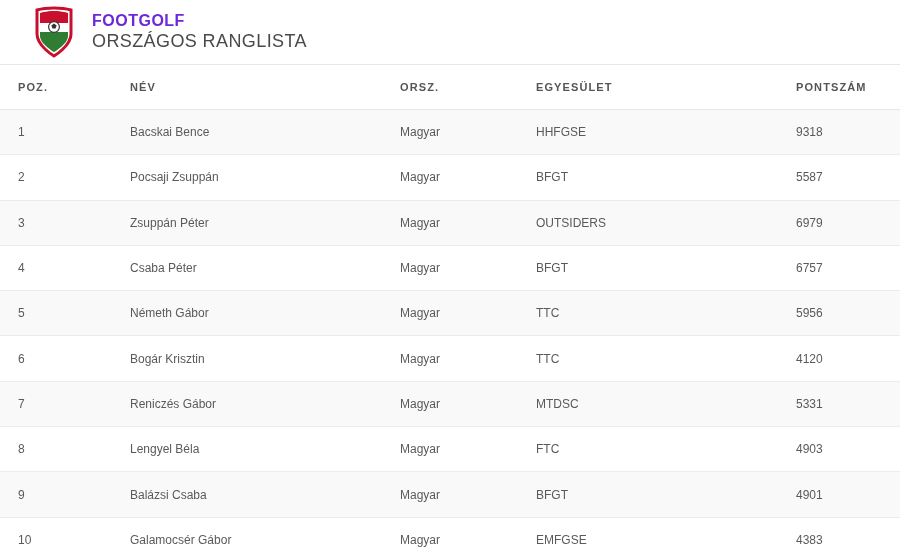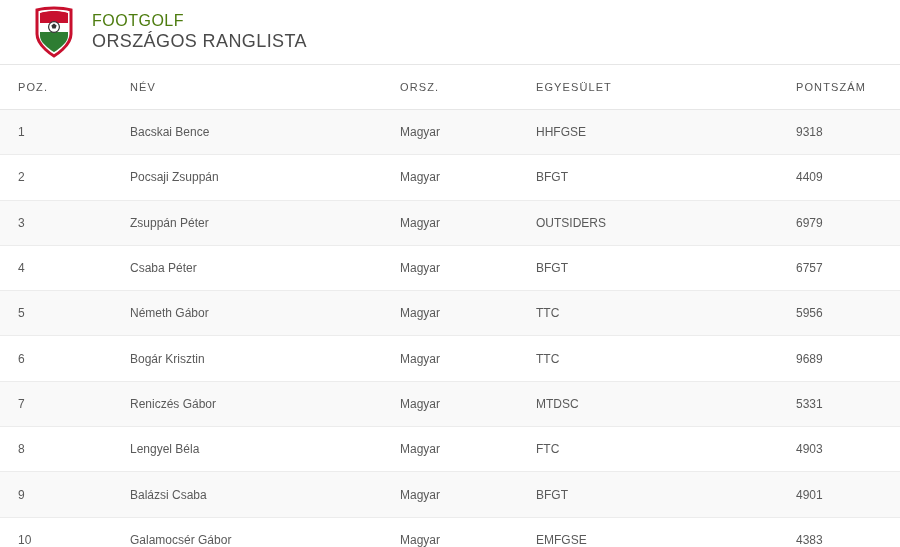--- a/index.html
+++ b/index.html
@@ -38,23 +38,23 @@
   }
   .logo svg { display: block; }
   .brand {
     display: flex;
     flex-direction: column;
     justify-content: center;
     line-height: 1.05;
   }
   .brand-line1 {
     font-size: 16px;
-    font-weight: normal;
+    font-weight: bold;
     letter-spacing: 0.5px;
-    color: #4d7c0f;
+    color: #6d28d9;
   }
   .brand-line2 {
     font-size: 18px;
     font-weight: normal;
     letter-spacing: 0.4px;
     color: #4a4a4a;
     margin-top: 2px;
   }
   
   .table-wrap {
@@ -62,21 +62,21 @@
     box-sizing: border-box;
   }
   table.ranking {
     width: 900px;
     border-collapse: collapse;
     table-layout: fixed;
   }
   table.ranking th {
     text-align: left;
     font-size: 11px;
-    font-weight: normal;
+    font-weight: bold;
     letter-spacing: 1.1px;
     color: #555555;
     padding: 16px 10px 16px 0;
     border-top: 1px solid #e6e6e6;
     border-bottom: 1px solid #e6e6e6;
     background: #ffffff;
     text-transform: uppercase;
     vertical-align: middle;
     height: 42px;
     box-sizing: border-box;
@@ -144,21 +144,21 @@
           <td class="col-nev">Bacskai Bence</td>
           <td class="col-orsz">Magyar</td>
           <td class="col-egy">HHFGSE</td>
           <td class="col-pont">9318</td>
         </tr>
         <tr>
           <td class="col-poz">2</td>
           <td class="col-nev">Pocsaji Zsuppán</td>
           <td class="col-orsz">Magyar</td>
           <td class="col-egy">BFGT</td>
-          <td class="col-pont">4409</td>
+          <td class="col-pont">5587</td>
         </tr>
         <tr>
           <td class="col-poz">3</td>
           <td class="col-nev">Zsuppán Péter</td>
           <td class="col-orsz">Magyar</td>
           <td class="col-egy">OUTSIDERS</td>
           <td class="col-pont">6979</td>
         </tr>
         <tr>
           <td class="col-poz">4</td>
@@ -172,21 +172,21 @@
           <td class="col-nev">Németh Gábor</td>
           <td class="col-orsz">Magyar</td>
           <td class="col-egy">TTC</td>
           <td class="col-pont">5956</td>
         </tr>
         <tr>
           <td class="col-poz">6</td>
           <td class="col-nev">Bogár Krisztin</td>
           <td class="col-orsz">Magyar</td>
           <td class="col-egy">TTC</td>
-          <td class="col-pont">9689</td>
+          <td class="col-pont">4120</td>
         </tr>
         <tr>
           <td class="col-poz">7</td>
           <td class="col-nev">Reniczés Gábor</td>
           <td class="col-orsz">Magyar</td>
           <td class="col-egy">MTDSC</td>
           <td class="col-pont">5331</td>
         </tr>
         <tr>
           <td class="col-poz">8</td>

